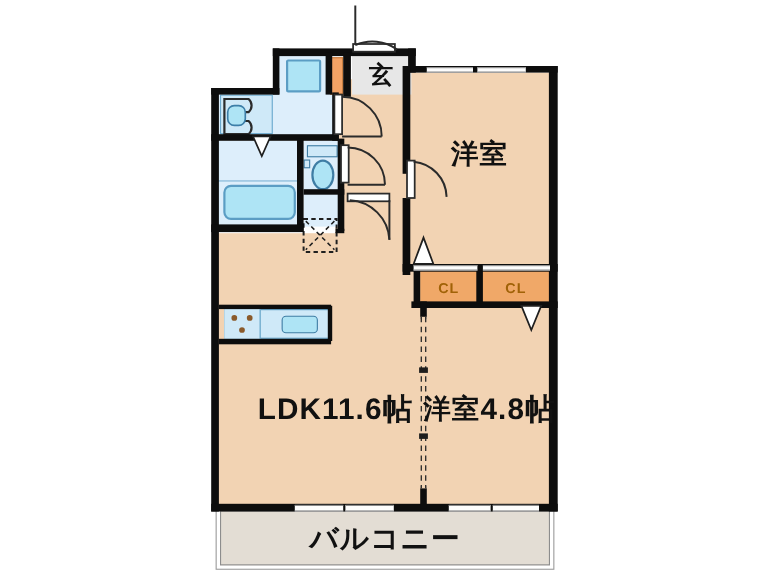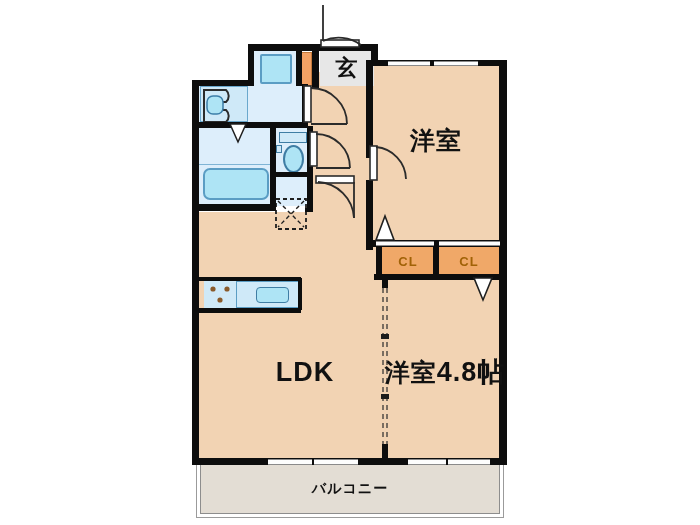--- a/index.html
+++ b/index.html
@@ -18,21 +18,21 @@
   .win{background:#fdfdfd;border-top:1px solid #8a8a8a;border-bottom:1px solid #8a8a8a;}
   svg{display:block;overflow:visible;}
 </style>
 </head>
 <body>
 
 <div id="plan">
 
   <div class="abs balcony" style="left:200px;top:464px;width:300px;height:50px;border:1px solid #8d8d8d;"></div>
   <div class="abs" style="left:196px;top:461px;width:308px;height:57px;border:1px solid #9b9b9b;"></div>
-  <div class="abs label" style="left:200px;top:464px;width:300px;height:50px;font-size:14px;">
+  <div class="abs label" style="left:200px;top:464px;width:300px;height:50px;font-size:26px;">
     <span>バルコニー</span>
   </div>
 
   <div class="abs floor" style="left:198px;top:212px;width:190px;height:248px;"></div>
 
   <div class="abs floor" style="left:305px;top:72px;width:84px;height:145px;"></div>
 
   <div class="abs floor" style="left:372px;top:66px;width:128px;height:182px;"></div>
 
   <div class="abs floor" style="left:388px;top:276px;width:112px;height:184px;"></div>
@@ -188,20 +188,21 @@
     <line x1="6" y1="4" x2="36" y2="4" stroke="#2b2b2b" stroke-width="0"></line>
     <line x1="7" y1="37" x2="7" y2="4" stroke="#2b2b2b" stroke-width="0"></line>
   </svg>
 
   <div class="abs label roomname" style="left:372px;top:100px;width:128px;height:80px;">
     <span style="font-size:25px;">洋室</span>
   </div>
 
   <div class="abs label roomname" style="left:200px;top:330px;width:186px;height:84px;margin-left:12px;">
     <span style="font-size:27px;">LDK</span>
+    <span style="font-size:27px;">11.6帖</span>
   </div>
 
   <div class="abs label roomname" style="left:390px;top:330px;width:110px;height:84px;">
     <span style="font-size:25px;">洋室</span>
     <span style="font-size:27px;text-align:center;">4.8帖</span>
   </div>
 
 </div>
 
 </body></html>

